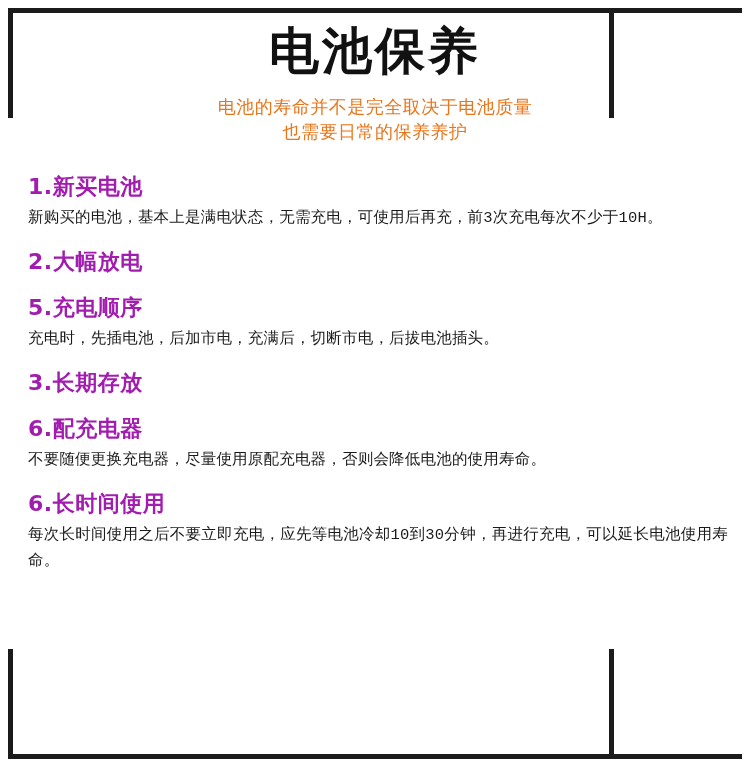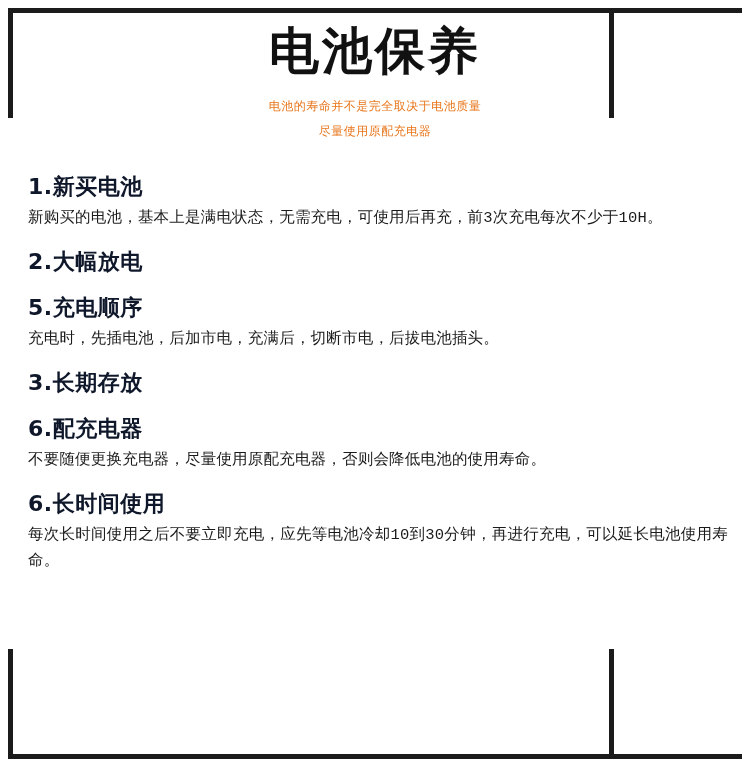--- a/index.html
+++ b/index.html
@@ -82,40 +82,40 @@
     font-weight: bold;
     letter-spacing: 3px;
     color: #111111;
     line-height: 62px;
     margin: 0;
     font-family: "DejaVu Sans", "Liberation Sans", sans-serif;
   }
   .subtitle {
     margin-top: 12px;
     color: #e8761b;
-    font-size: 12px;
+    font-size: 18px;
     line-height: 25px;
     letter-spacing: 0.5px;
   }
   .subtitle div {
     display: block;
   }
 
   .content {
     position: absolute;
     left: 28px;
     top: 172px;
     width: 700px;
   }
   .section {
     margin-bottom: 16px;
   }
   .section-title {
     font-size: 22px;
-    color: #0f172a;
+    color: #a21caf;
     line-height: 30px;
     margin: 0 0 3px 0;
     letter-spacing: 0.5px;
   }
   .section-body {
     font-size: 15.5px;
     color: #1a1a1a;
     line-height: 26px;
     margin: 0;
     letter-spacing: 0.2px;
@@ -133,21 +133,21 @@
   <div class="frame-bottom"></div>
   <div class="frame-left"></div>
   <div class="frame-right"></div>
   <div class="frame-left-b"></div>
   <div class="frame-right-b"></div>
 
   <div class="header">
     <h1 class="title">电池保养</h1>
     <div class="subtitle">
       <div>电池的寿命并不是完全取决于电池质量</div>
-      <div>尽量使用原配充电器</div>
+      <div>也需要日常的保养养护</div>
     </div>
   </div>
 
   <div class="content">
 
     <div class="section">
       <h2 class="section-title">1.新买电池</h2>
       <p class="section-body">新购买的电池，基本上是满电状态，无需充电，可使用后再充，前3次充电每次不少于10H。</p>
     </div>
 

